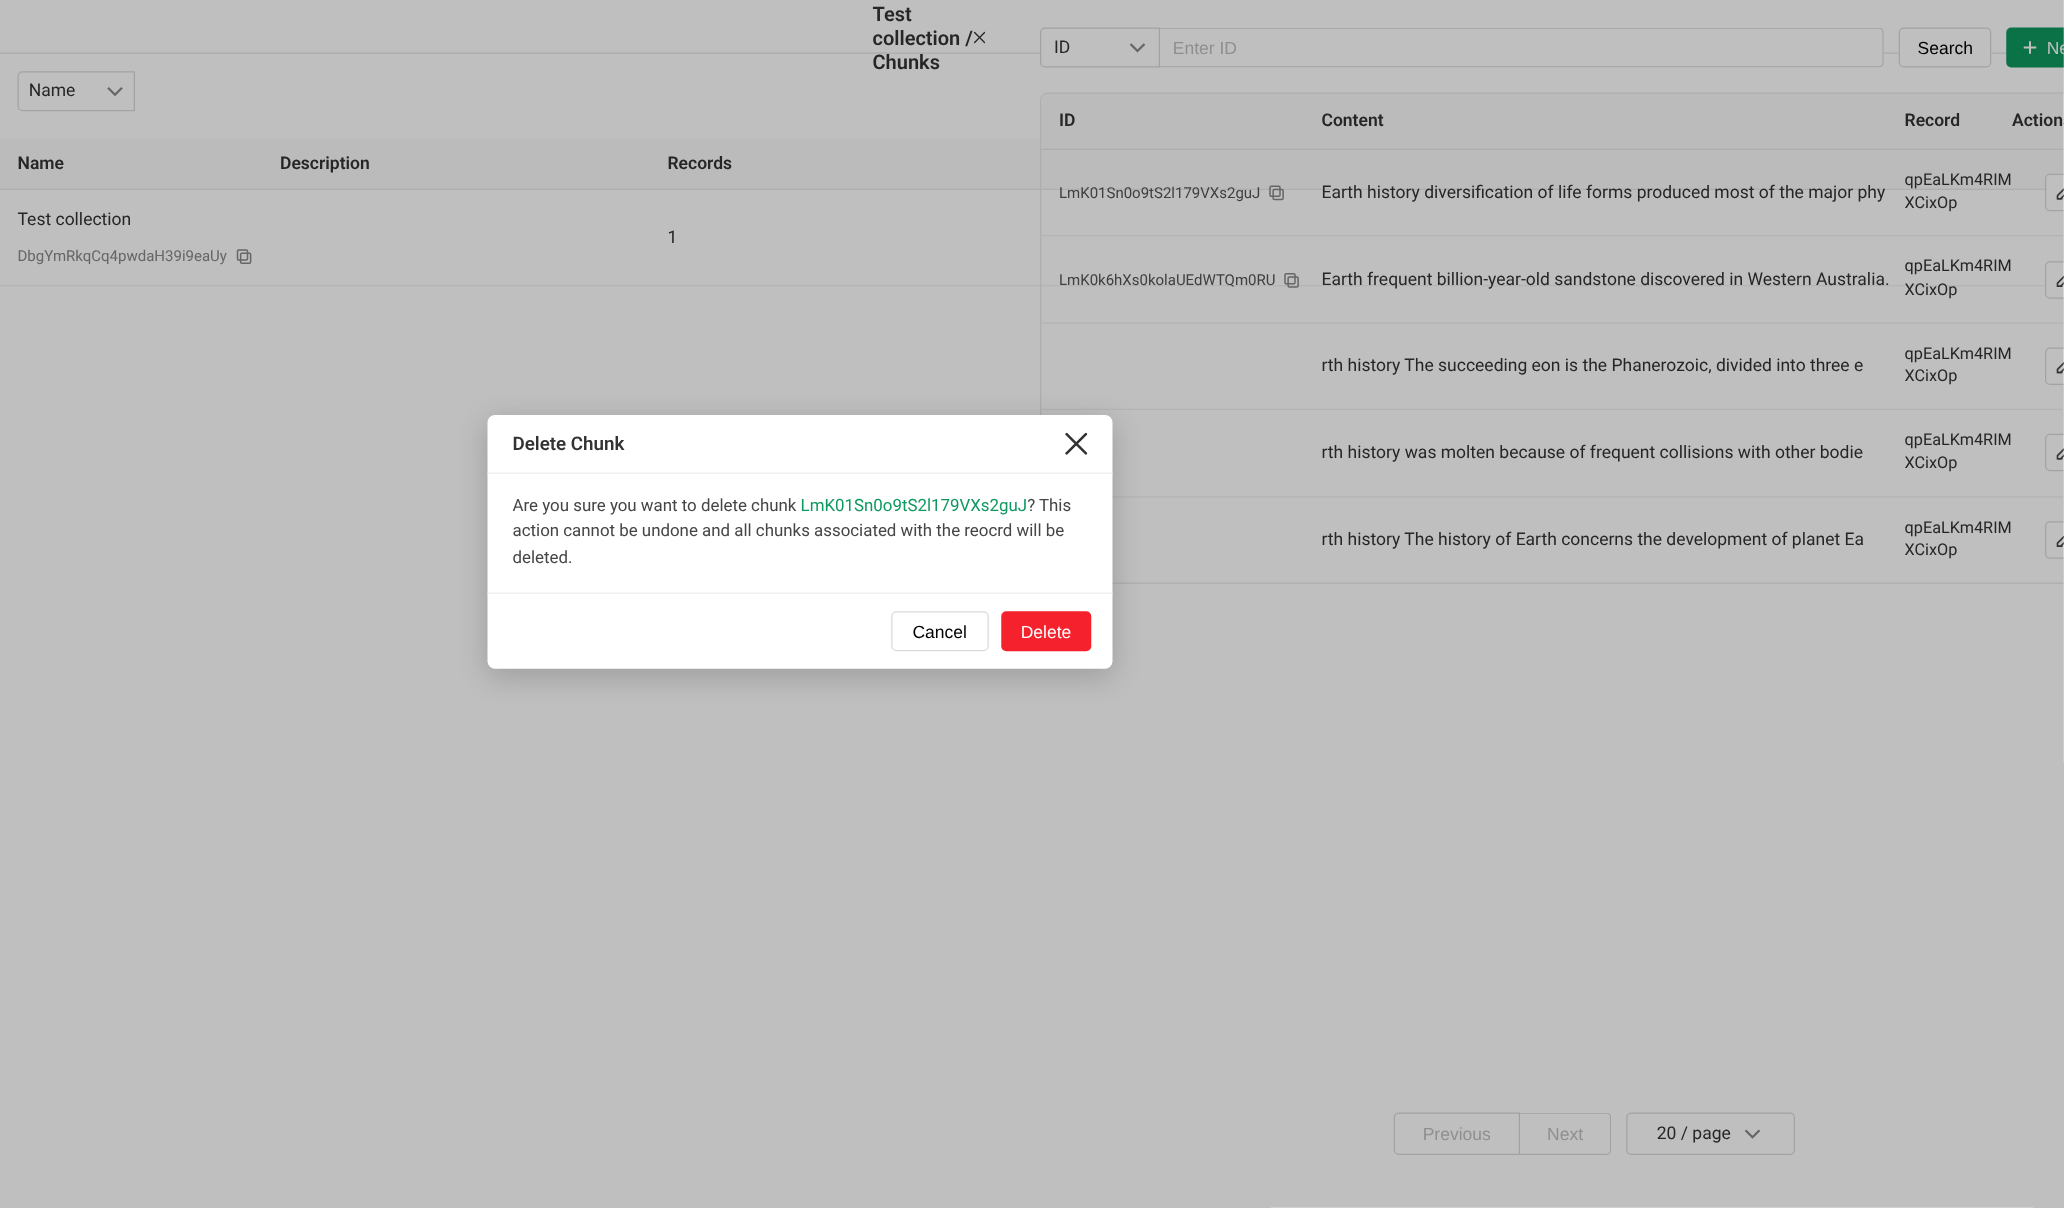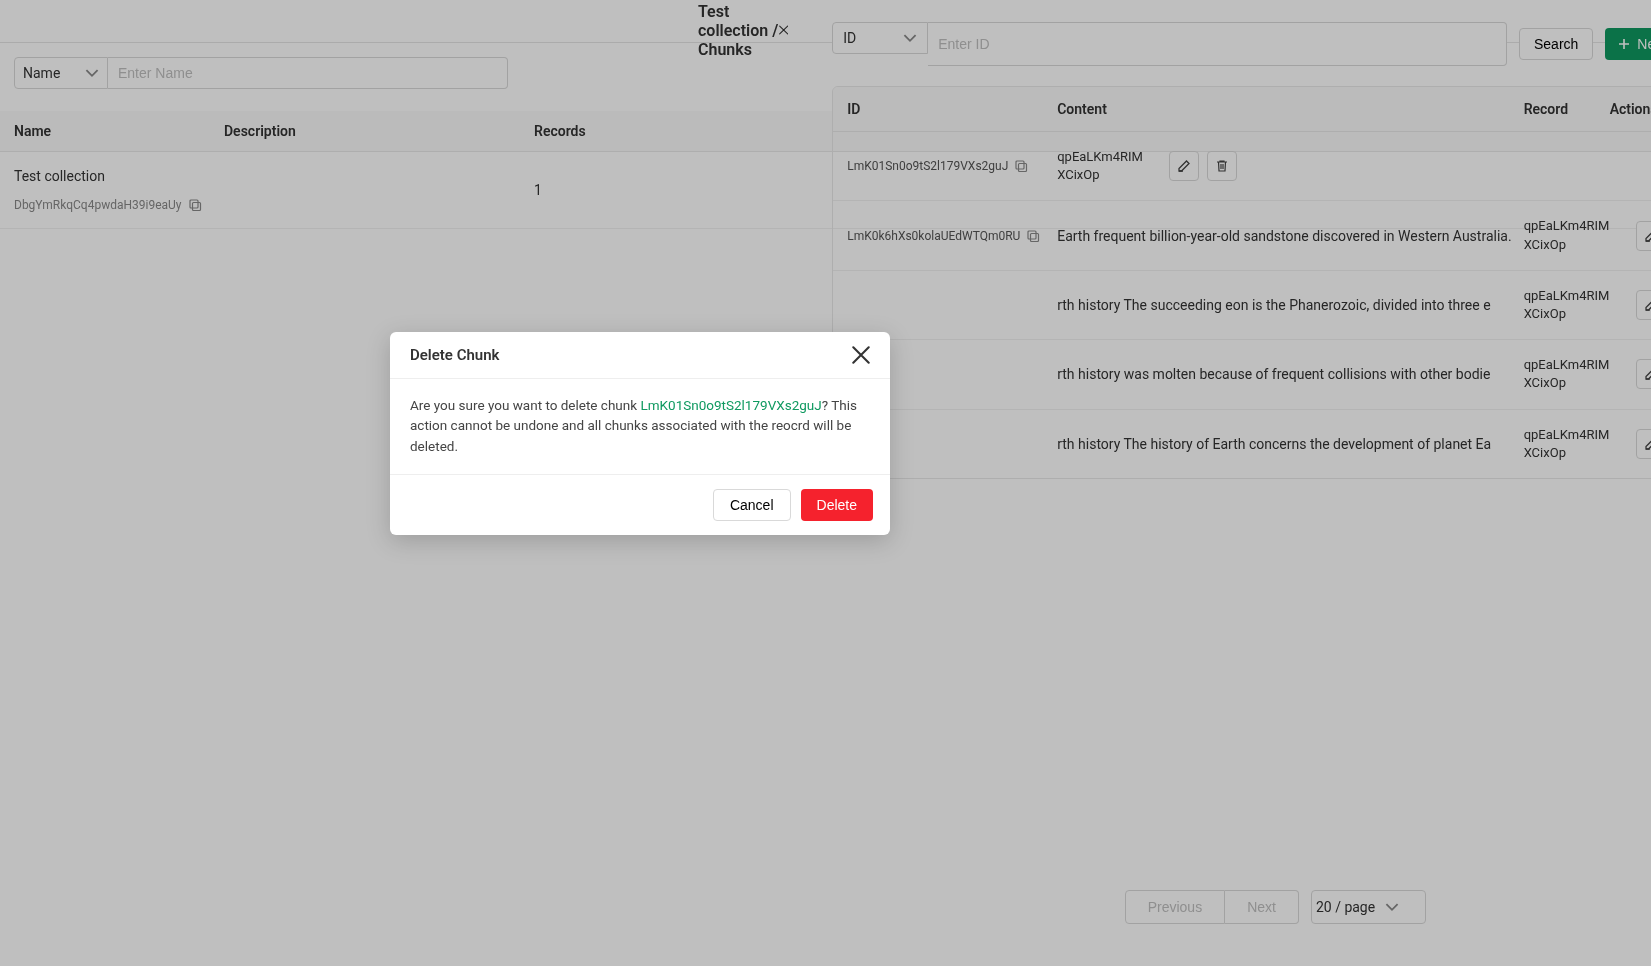--- a/index.html
+++ b/index.html
@@ -21,21 +21,21 @@
 .bg-collection-name { font-size: 14px; }
 .bg-collection-id { font-size: 12px; color: #888; margin-top: 14px; display: flex; align-items: center; gap: 6px; }
 
 
 .drawer { position: absolute; top: 2px; right: 0; width: 975px; height: 962px; background: transparent; display: flex; flex-direction: row; }
 .drawer-header { height: 56px; display: flex; align-items: center; justify-content: space-between; padding: 0 22px; font-weight: 600; font-size: 16px; }
 .drawer-close { width: 20px; height: 20px; cursor: pointer; }
 .drawer-body { padding: 20px 22px; flex: 1; display: flex; flex-direction: column; }
 .drawer-filters { display: flex; gap: 12px; align-items: center; margin-bottom: 20px; }
 .d-select { width: 96px; height: 32px; border: 1px solid #d9d9d9; border-radius: 4px 0 0 4px; padding: 0 10px; display: flex; align-items: center; justify-content: space-between; cursor: pointer; background: #fff; }
-.d-input { flex: 1; height: 44px; border: 1px solid #d9d9d9; border-left: none; border-radius: 0 4px 4px 0; padding: 0 10px; font-size: 14px; background: #fff; }
+.d-input { flex: 1; height: 32px; border: 1px solid #d9d9d9; border-left: none; border-radius: 0 4px 4px 0; padding: 0 10px; font-size: 14px; background: #fff; }
 .d-input::placeholder { color: #bfbfbf; }
 .d-search-btn { height: 32px; padding: 0 14px; border: 1px solid #d9d9d9; border-radius: 4px; background: #fff; cursor: pointer; font-size: 14px; }
 .d-new-btn { height: 32px; padding: 0 12px; border: none; border-radius: 4px; background: #0f9960; color: #fff; cursor: pointer; font-size: 14px; display: flex; align-items: center; gap: 6px; }
 
 .d-table { border: 1px solid #e8e8e8; border-radius: 6px; overflow: hidden; }
 .d-thead { display: flex; padding: 14px 14px; background: #fafafa; font-weight: 600; border-bottom: 1px solid #e8e8e8; }
 .d-col-id { flex: 0 0 210px; }
 .d-col-content { flex: 1; }
 .d-col-record { flex: 0 0 86px; }
 .d-col-actions { flex: 0 0 94px; }
@@ -43,21 +43,21 @@
 .d-row:last-child { border-bottom: none; }
 .d-row .d-col-id { font-size: 12px; color: #555; display: flex; align-items: center; gap: 6px; }
 .d-row .d-col-content { font-size: 14px; white-space: nowrap; overflow: hidden; text-overflow: ellipsis; padding-right: 12px; }
 .d-row .d-col-record { font-size: 13px; white-space: normal; line-height: 1.4; word-break: break-all; }
 .d-row .d-col-actions { display: flex; gap: 8px; justify-content: flex-end; }
 .d-iconbtn { width: 30px; height: 30px; border: 1px solid #d9d9d9; border-radius: 4px; background: #fff; display: flex; align-items: center; justify-content: center; cursor: pointer; }
 
 .d-pag { display: flex; justify-content: center; align-items: center; gap: 12px; margin-top: 50px; padding-bottom: 20px; }
 .d-pag-btn { height: 34px; padding: 0 22px; border: 1px solid #d9d9d9; border-radius: 4px 0 0 4px; background: #fff; cursor: pointer; font-size: 14px; color: #bfbfbf; }
 .d-pag-btn.next { border-radius: 0 4px 4px 0; border-left: none; }
-.d-pag-sel { height: 34px; padding: 0 26px 0 4px; border: 1px solid #d9d9d9; border-radius: 4px; background: #fff; cursor: pointer; font-size: 14px; display: flex; align-items: center; gap: 10px; }
+.d-pag-sel { height: 34px; padding: 0 26px 0 23px; border: 1px solid #d9d9d9; border-radius: 4px; background: #fff; cursor: pointer; font-size: 14px; display: flex; align-items: center; gap: 10px; }
 
 
 .dim-overlay { position: absolute; top:0; left:0; right:0; bottom:0; background: rgba(0,0,0,0.25); }
 
 
 .modal { position: absolute; top: 332px; left: 390px; width: 500px; background: #fff; border-radius: 6px; box-shadow: 0 6px 24px rgba(0,0,0,0.18); }
 .modal-header { padding: 14px 20px; display: flex; justify-content: space-between; align-items: center; border-bottom: 1px solid #eee; }
 .modal-title { font-weight: 600; font-size: 15px; }
 .modal-close { width: 18px; height: 18px; cursor: pointer; }
 .modal-body { padding: 16px 20px 18px; font-size: 13.5px; line-height: 1.5; color: #454545; border-bottom: 1px solid #eee; }
@@ -98,21 +98,20 @@
 
 <div class="bg-layer">
   <div class="bg-topbar"></div>
   <div class="bg-filters">
     <div class="bg-select">
       <span>Name</span>
       <svg class="svg-ico" viewBox="0 0 10 6">
           <use href="#i-chev"></use>
         </svg>
     </div>
-    <input class="bg-input" placeholder="Enter Name" style="">
   </div>
   <div class="bg-table">
     <div class="bg-thead">
       <div class="bg-col-name">Name</div>
       <div class="bg-col-desc">Description</div>
       <div class="bg-col-rec">Records</div>
     </div>
     <div class="bg-row">
       <div class="bg-col-name">
         <div class="bg-collection-name">Test collection</div>
@@ -164,20 +163,21 @@
         <div class="d-col-actions">Actions</div>
       </div>
       <div id="d-rows">
           <div class="d-row">
             <div class="d-col-id">
               <span>LmK01Sn0o9tS2l179VXs2guJ</span>
               <svg class="svg-ico" viewBox="0 0 14 14">
                 <use href="#i-copy"></use>
               </svg>
             </div>
+            <div class="d-col-content">Earth history diversification of life forms produced most of the major phy</div>
             <div class="d-col-record">qpEaLKm4RIMXCixOp</div>
             <div class="d-col-actions">
               <div class="d-iconbtn">
                 <svg class="svg-ico" viewBox="0 0 14 14">
                   <use href="#i-edit"></use>
                 </svg>
               </div>
               <div class="d-iconbtn">
                 <svg class="svg-ico" viewBox="0 0 14 14">
                   <use href="#i-trash"></use>

